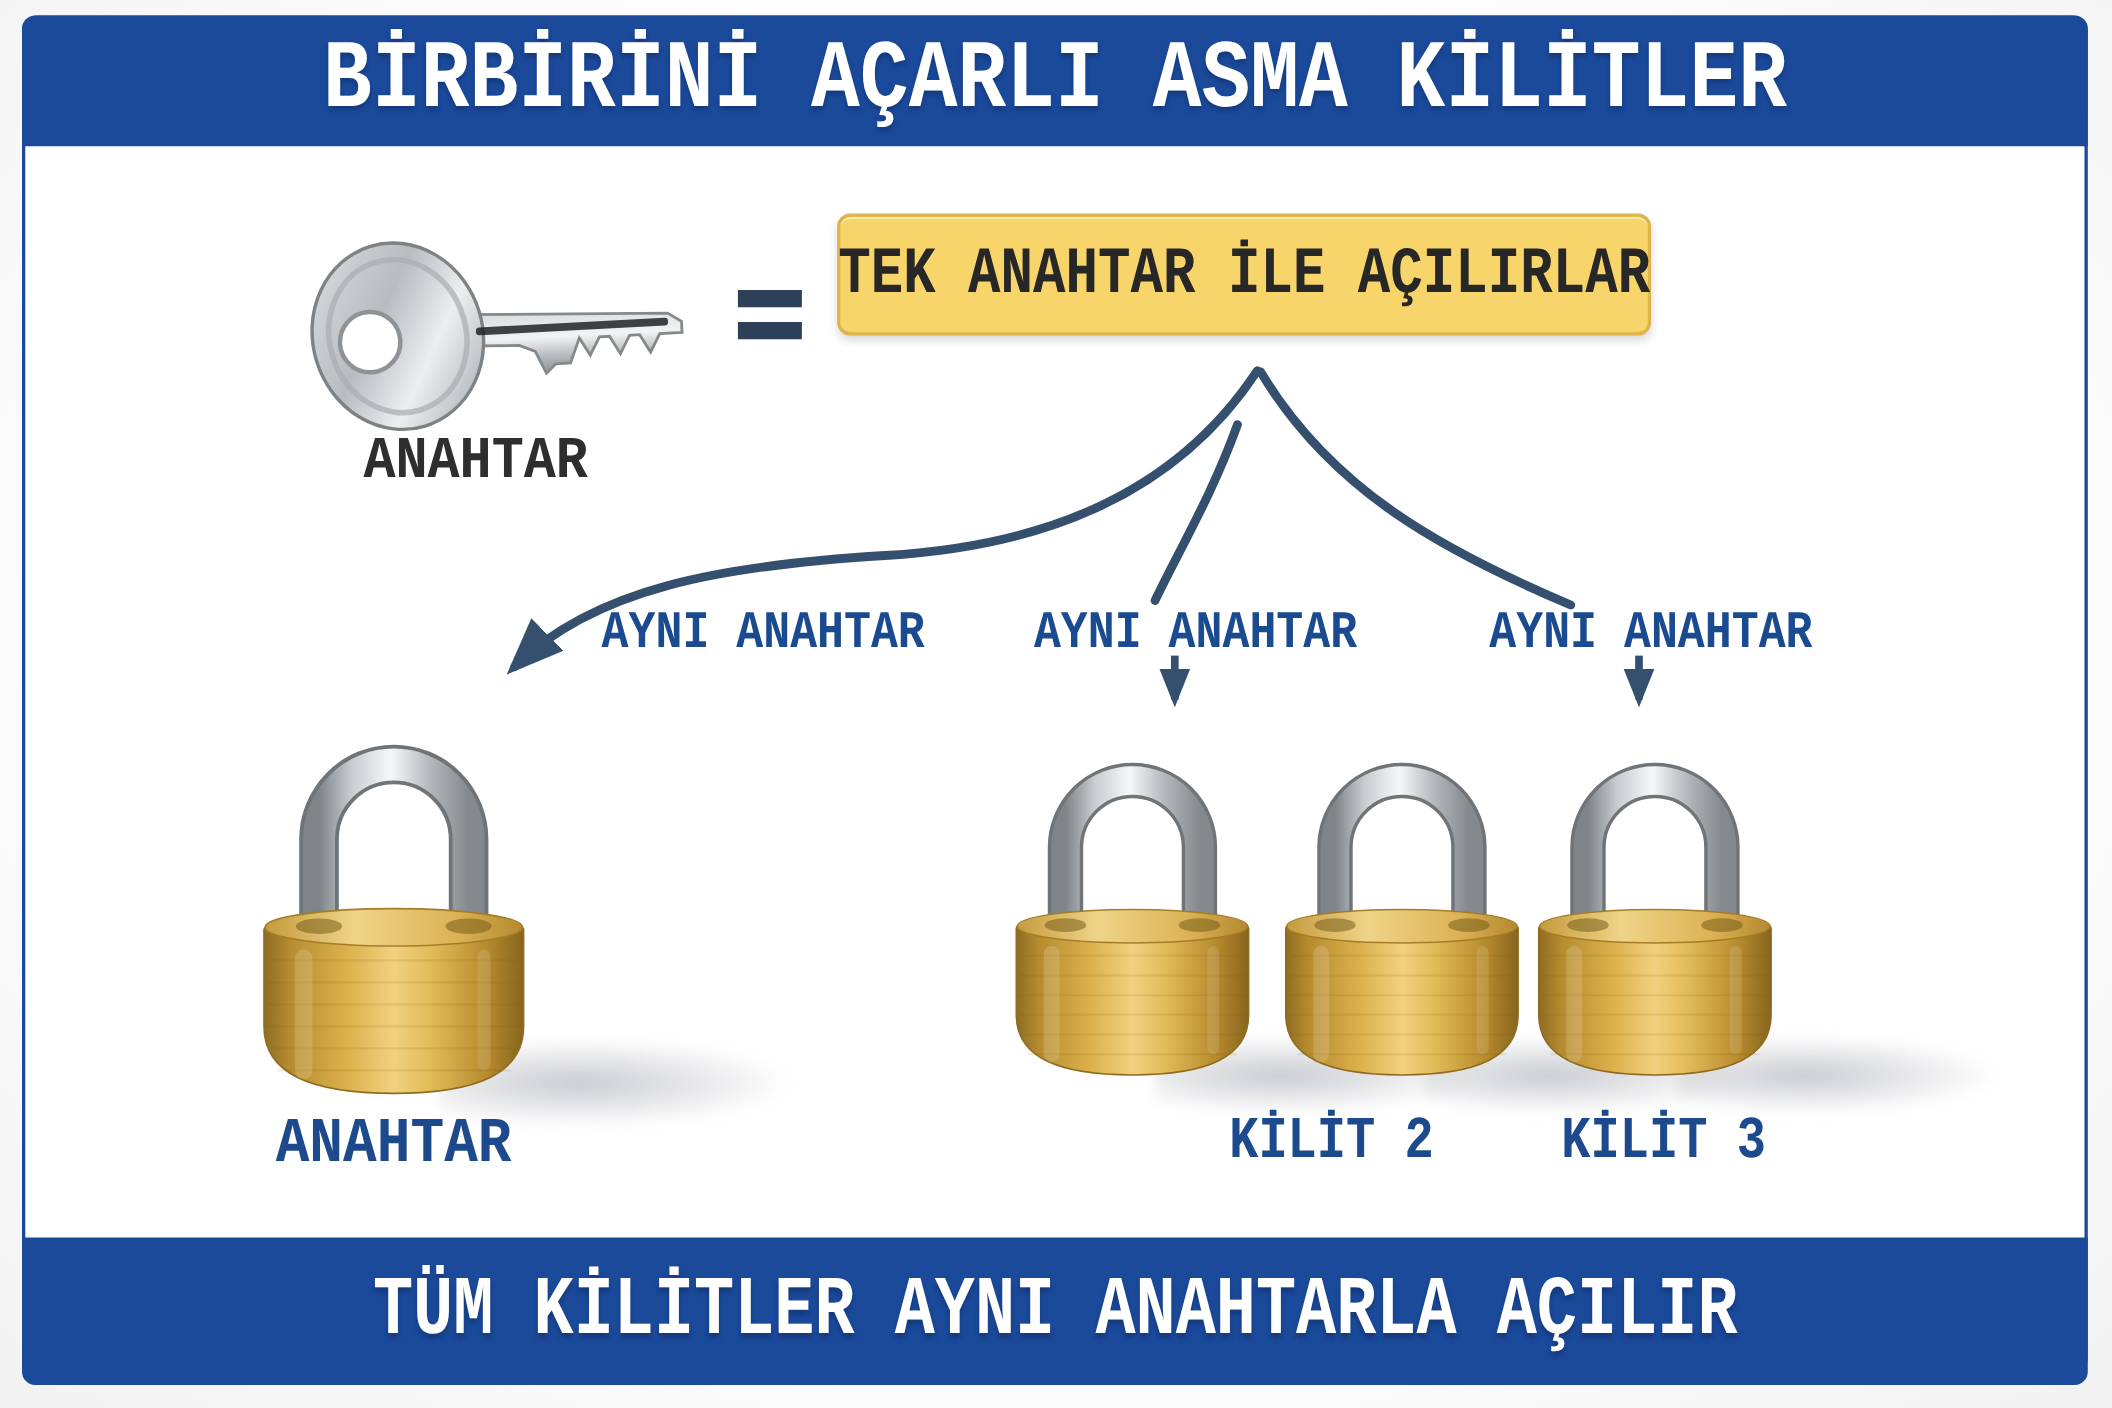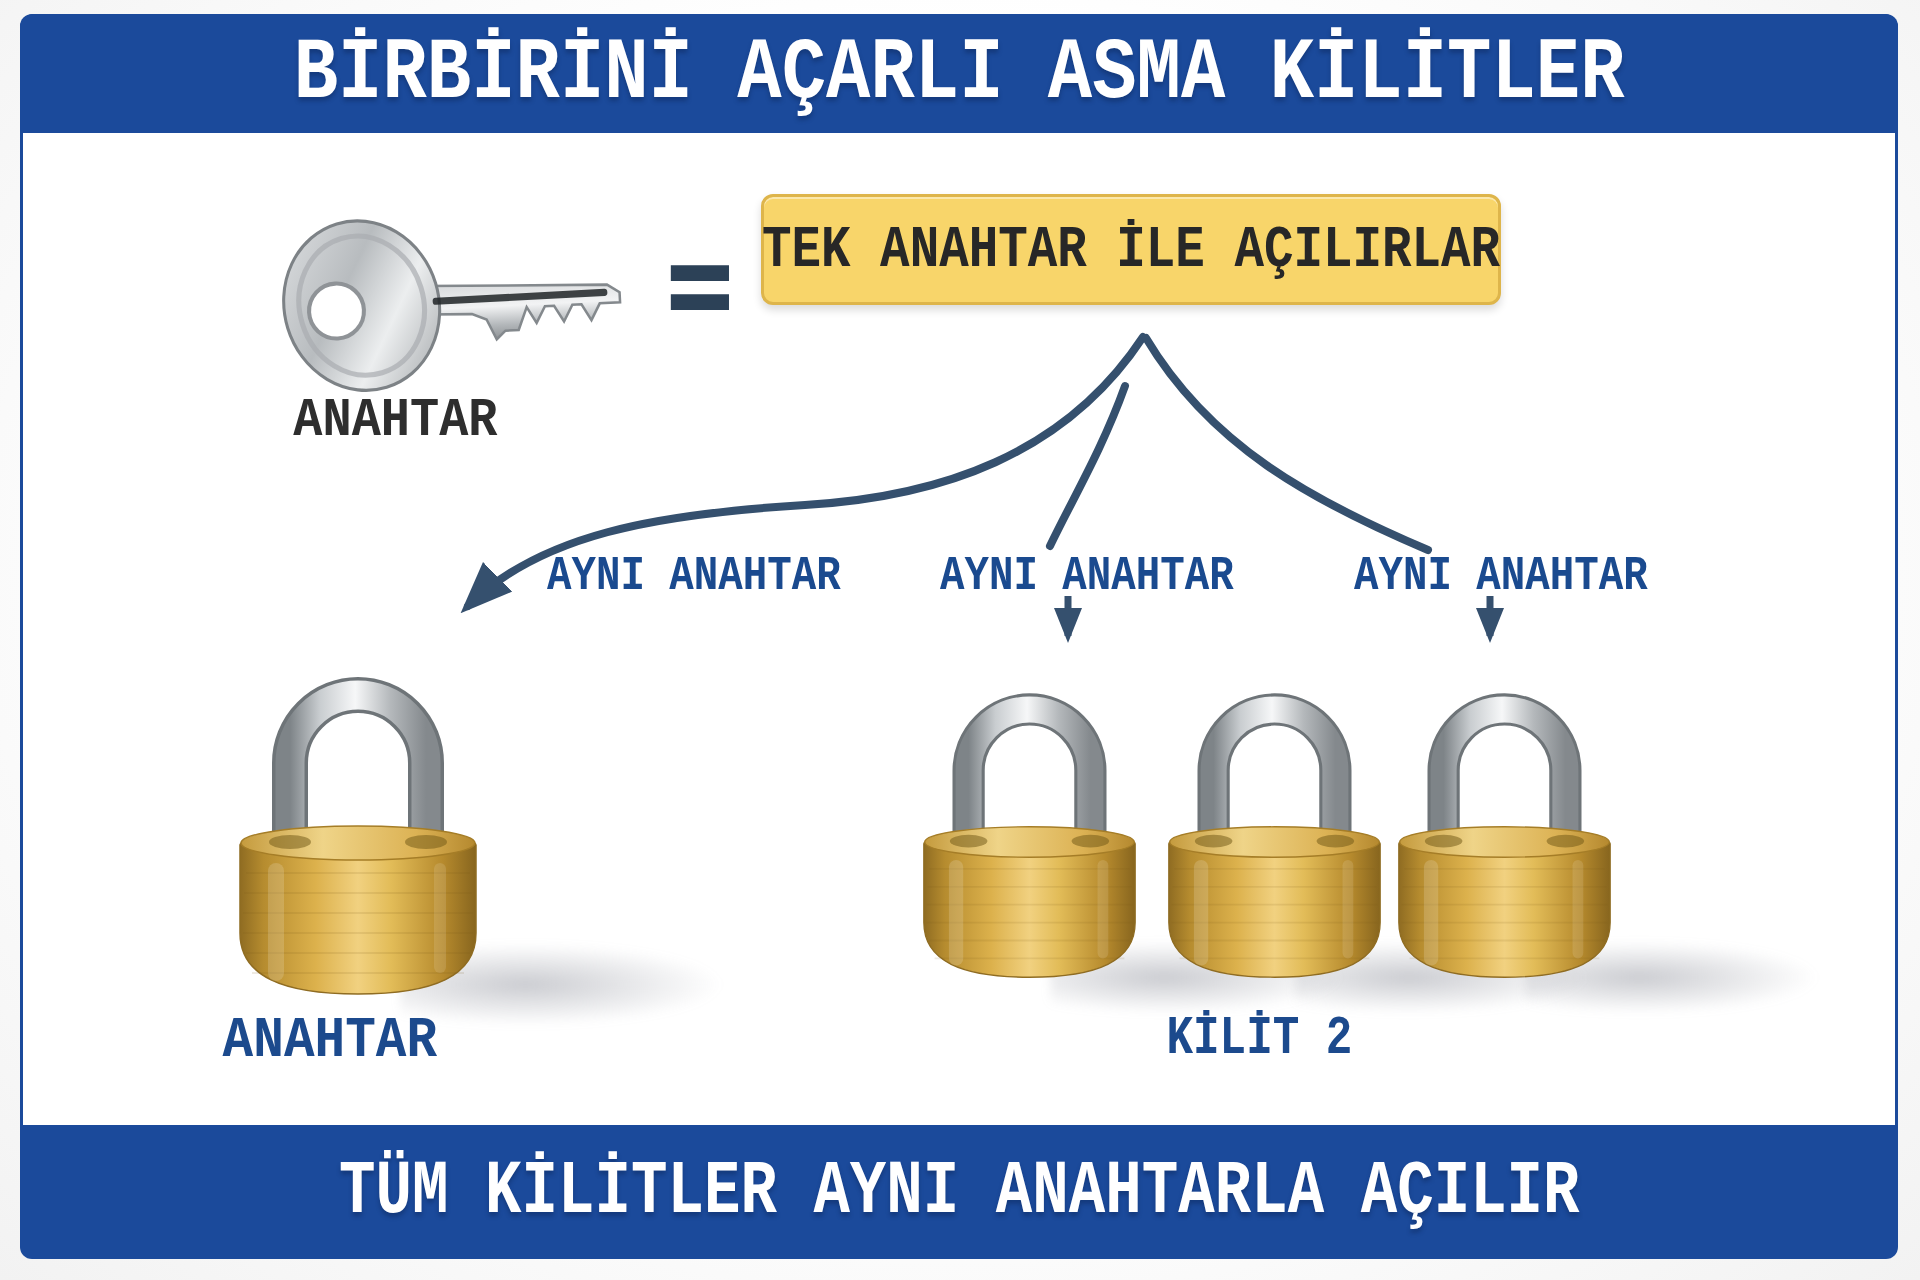--- a/index.html
+++ b/index.html
@@ -14,21 +14,21 @@
   }
   .bar-blue{position:absolute;left:20px;width:1878px;background:#1b4a9b;
     display:flex;align-items:center;justify-content:center;}
   .header{top:14px;height:119px;border-radius:12px 12px 0 0;}
   .footer{top:1125px;height:134px;border-radius:0 0 12px 12px;}
   .bar-text{color:#ffffff;font-weight:bold;line-height:1;white-space:nowrap;
     display:inline-block;text-shadow:0 4px 5px rgba(8,28,70,.35);}
   .title-text{font-size:88px;transform:scaleX(.84);letter-spacing:0;}
   .footer-text{font-size:76px;transform:scaleX(.80);}
   .abs{position:absolute;}
-  .caption{position:absolute;text-align:left;line-height:1;white-space:nowrap;}
+  .caption{position:absolute;text-align:center;line-height:1;white-space:nowrap;}
   .caption span{display:inline-block;font-weight:bold;}
   .key-caption{left:282px;top:394px;width:300px;color:#2e2e2e;}
   .key-caption span{font-size:54px;transform:scaleX(.90);}
   .equals{left:650px;top:240px;width:100px;text-align:center;color:#2c4157;
     font-size:108px;font-weight:bold;line-height:1;-webkit-text-stroke:4px #2c4157;}
   .banner{
     position:absolute;left:761px;top:194px;width:734px;height:105px;
     background:#f8d56a;border:3px solid #deb54b;border-radius:12px;
     display:flex;align-items:center;justify-content:center;
     box-shadow:0 5px 8px rgba(0,0,0,.14), inset 0 2px 0 rgba(255,255,255,.45);
@@ -174,21 +174,24 @@
   <svg class="lock" style="left:1167px;top:688px;width:215px;height:291px;z-index:2" viewBox="0 0 240 325">
       <use href="#padlockShape"></use>
     </svg>
   <svg class="lock" style="left:1397px;top:688px;width:215px;height:291px;z-index:1" viewBox="0 0 240 325">
       <use href="#padlockShape"></use>
     </svg>
 
   <div class="caption lock-label big" style="left:208px;top:1012px;width:300px">
     <span>ANAHTAR</span>
   </div>
-  <div class="caption lock-label" style="left:1146px;top:1012px;width:260px">
+  <div class="caption lock-label" style="left:1080px;top:1012px;width:260px">
     <span>KİLİT 2</span>
+  </div>
+  <div class="caption lock-label" style="left:1382px;top:1012px;width:260px">
+    <span>KİLİT 3</span>
   </div>
 
   <div class="bar-blue footer">
     <span class="bar-text footer-text">TÜM KİLİTLER AYNI ANAHTARLA AÇILIR</span>
   </div>
 
 </div>
 
 </body></html>

